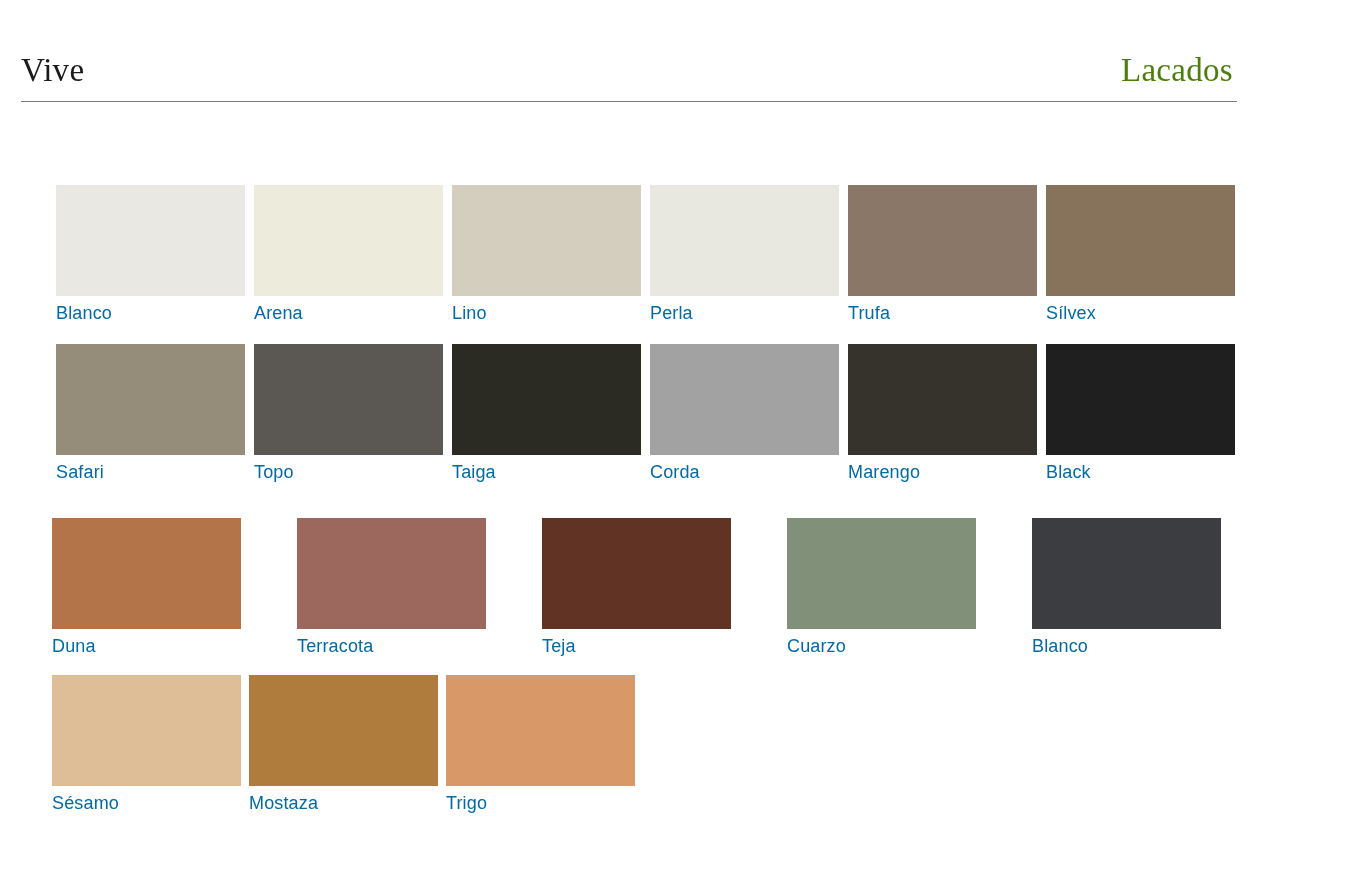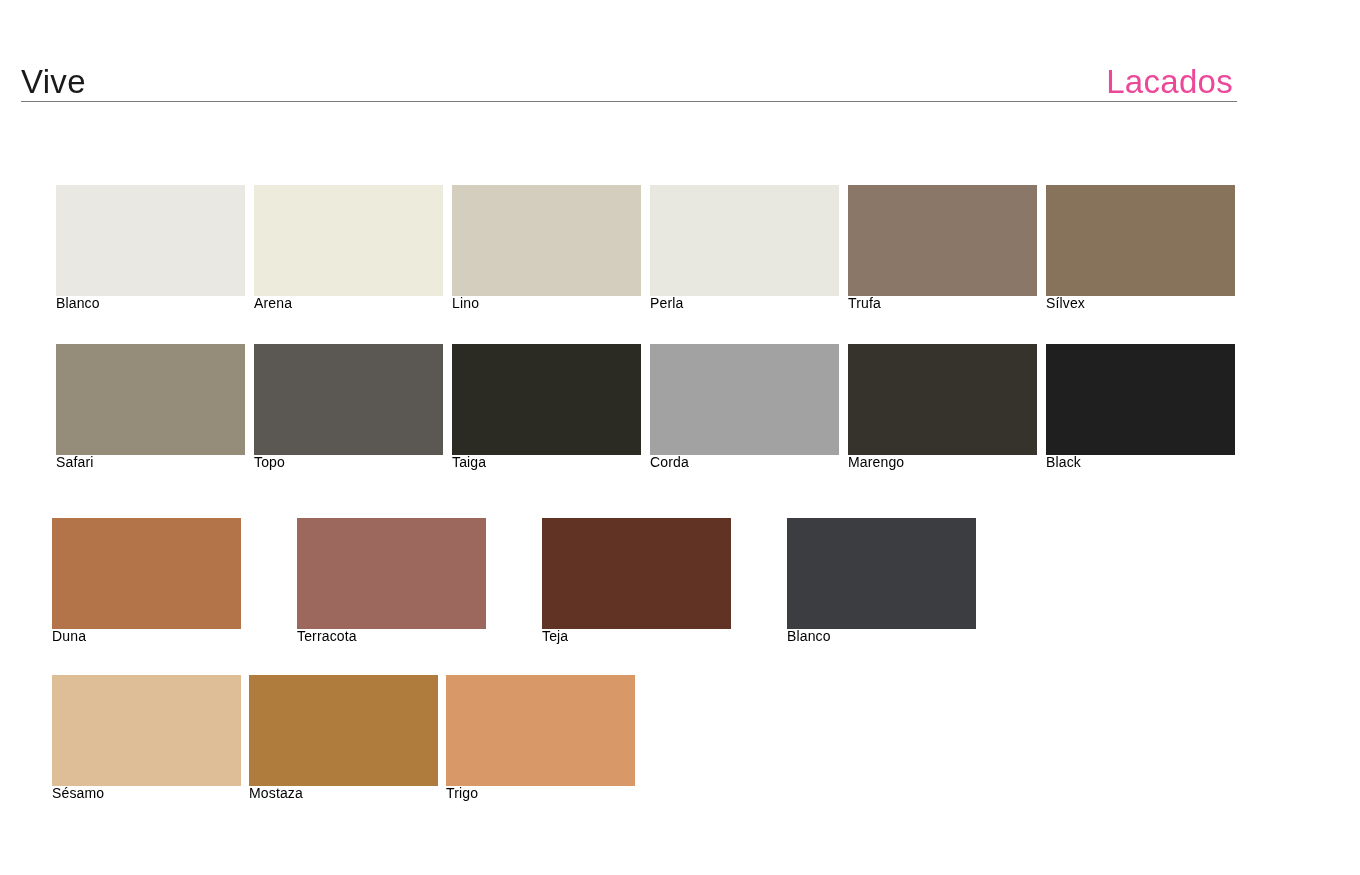--- a/index.html
+++ b/index.html
@@ -21,38 +21,39 @@
     position: absolute;
     left: 21px;
     top: 40px;
     width: 1216px;
     height: 62px;
     border-bottom: 1.5px solid #7a7a7a;
     box-sizing: border-box;
   }
   .header-inner {
     display: flex;
-    align-items: flex-end;
+    align-items: center;
     justify-content: space-between;
     height: 100%;
+    font-family: Liberation Serif, serif;
   }
   .brand-title {
     font-size: 33px;
     font-weight: 400;
     letter-spacing: 0.3px;
     line-height: 1.15;
     color: #1a1a1a;
     white-space: nowrap;
   }
   .category-title {
     font-size: 33px;
     font-weight: 400;
     letter-spacing: 0.3px;
     line-height: 1.15;
-    color: #ec4899;
+    color: #4d7c0f;
     white-space: nowrap;
     padding-right: 4px;
   }
 
   
   .swatch-sheet {
     position: absolute;
     left: 0;
     top: 0;
     width: 1360px;
@@ -75,23 +76,24 @@
   .row-2 .swatch-cell, .row-3 .swatch-cell { margin-right: 8px; }
   .swatch-cell:last-child { margin-right: 17px; }
 
   .swatch-chip {
     width: 189px;
     height: 111px;
     display: block;
   }
   .swatch-label {
     display: block;
-    font-size: 14px;
+    font-size: 18px;
     line-height: 1;
-    color: #000000;
+    padding-top: 8px;
+    color: #0369a1;
     letter-spacing: 0.15px;
     white-space: nowrap;
   }
 </style>
 </head>
 <body>
 
 <div class="page-header">
   <div class="header-inner">
     <span class="brand-title">Vive</span>
@@ -159,20 +161,24 @@
       </div>
       <div class="swatch-cell">
         <span class="swatch-chip" style="background-color: rgb(156, 103, 92);"></span>
         <span class="swatch-label">Terracota</span>
       </div>
       <div class="swatch-cell">
         <span class="swatch-chip" style="background-color: rgb(96, 51, 37);"></span>
         <span class="swatch-label">Teja</span>
       </div>
       <div class="swatch-cell">
+        <span class="swatch-chip" style="background-color: rgb(129, 144, 121);"></span>
+        <span class="swatch-label">Cuarzo</span>
+      </div>
+      <div class="swatch-cell">
         <span class="swatch-chip" style="background-color: rgb(60, 61, 65);"></span>
         <span class="swatch-label">Blanco</span>
       </div>
     </div>
     <div class="swatch-row row-3">
       <div class="swatch-cell">
         <span class="swatch-chip" style="background-color: rgb(221, 190, 150);"></span>
         <span class="swatch-label">Sésamo</span>
       </div>
       <div class="swatch-cell">

